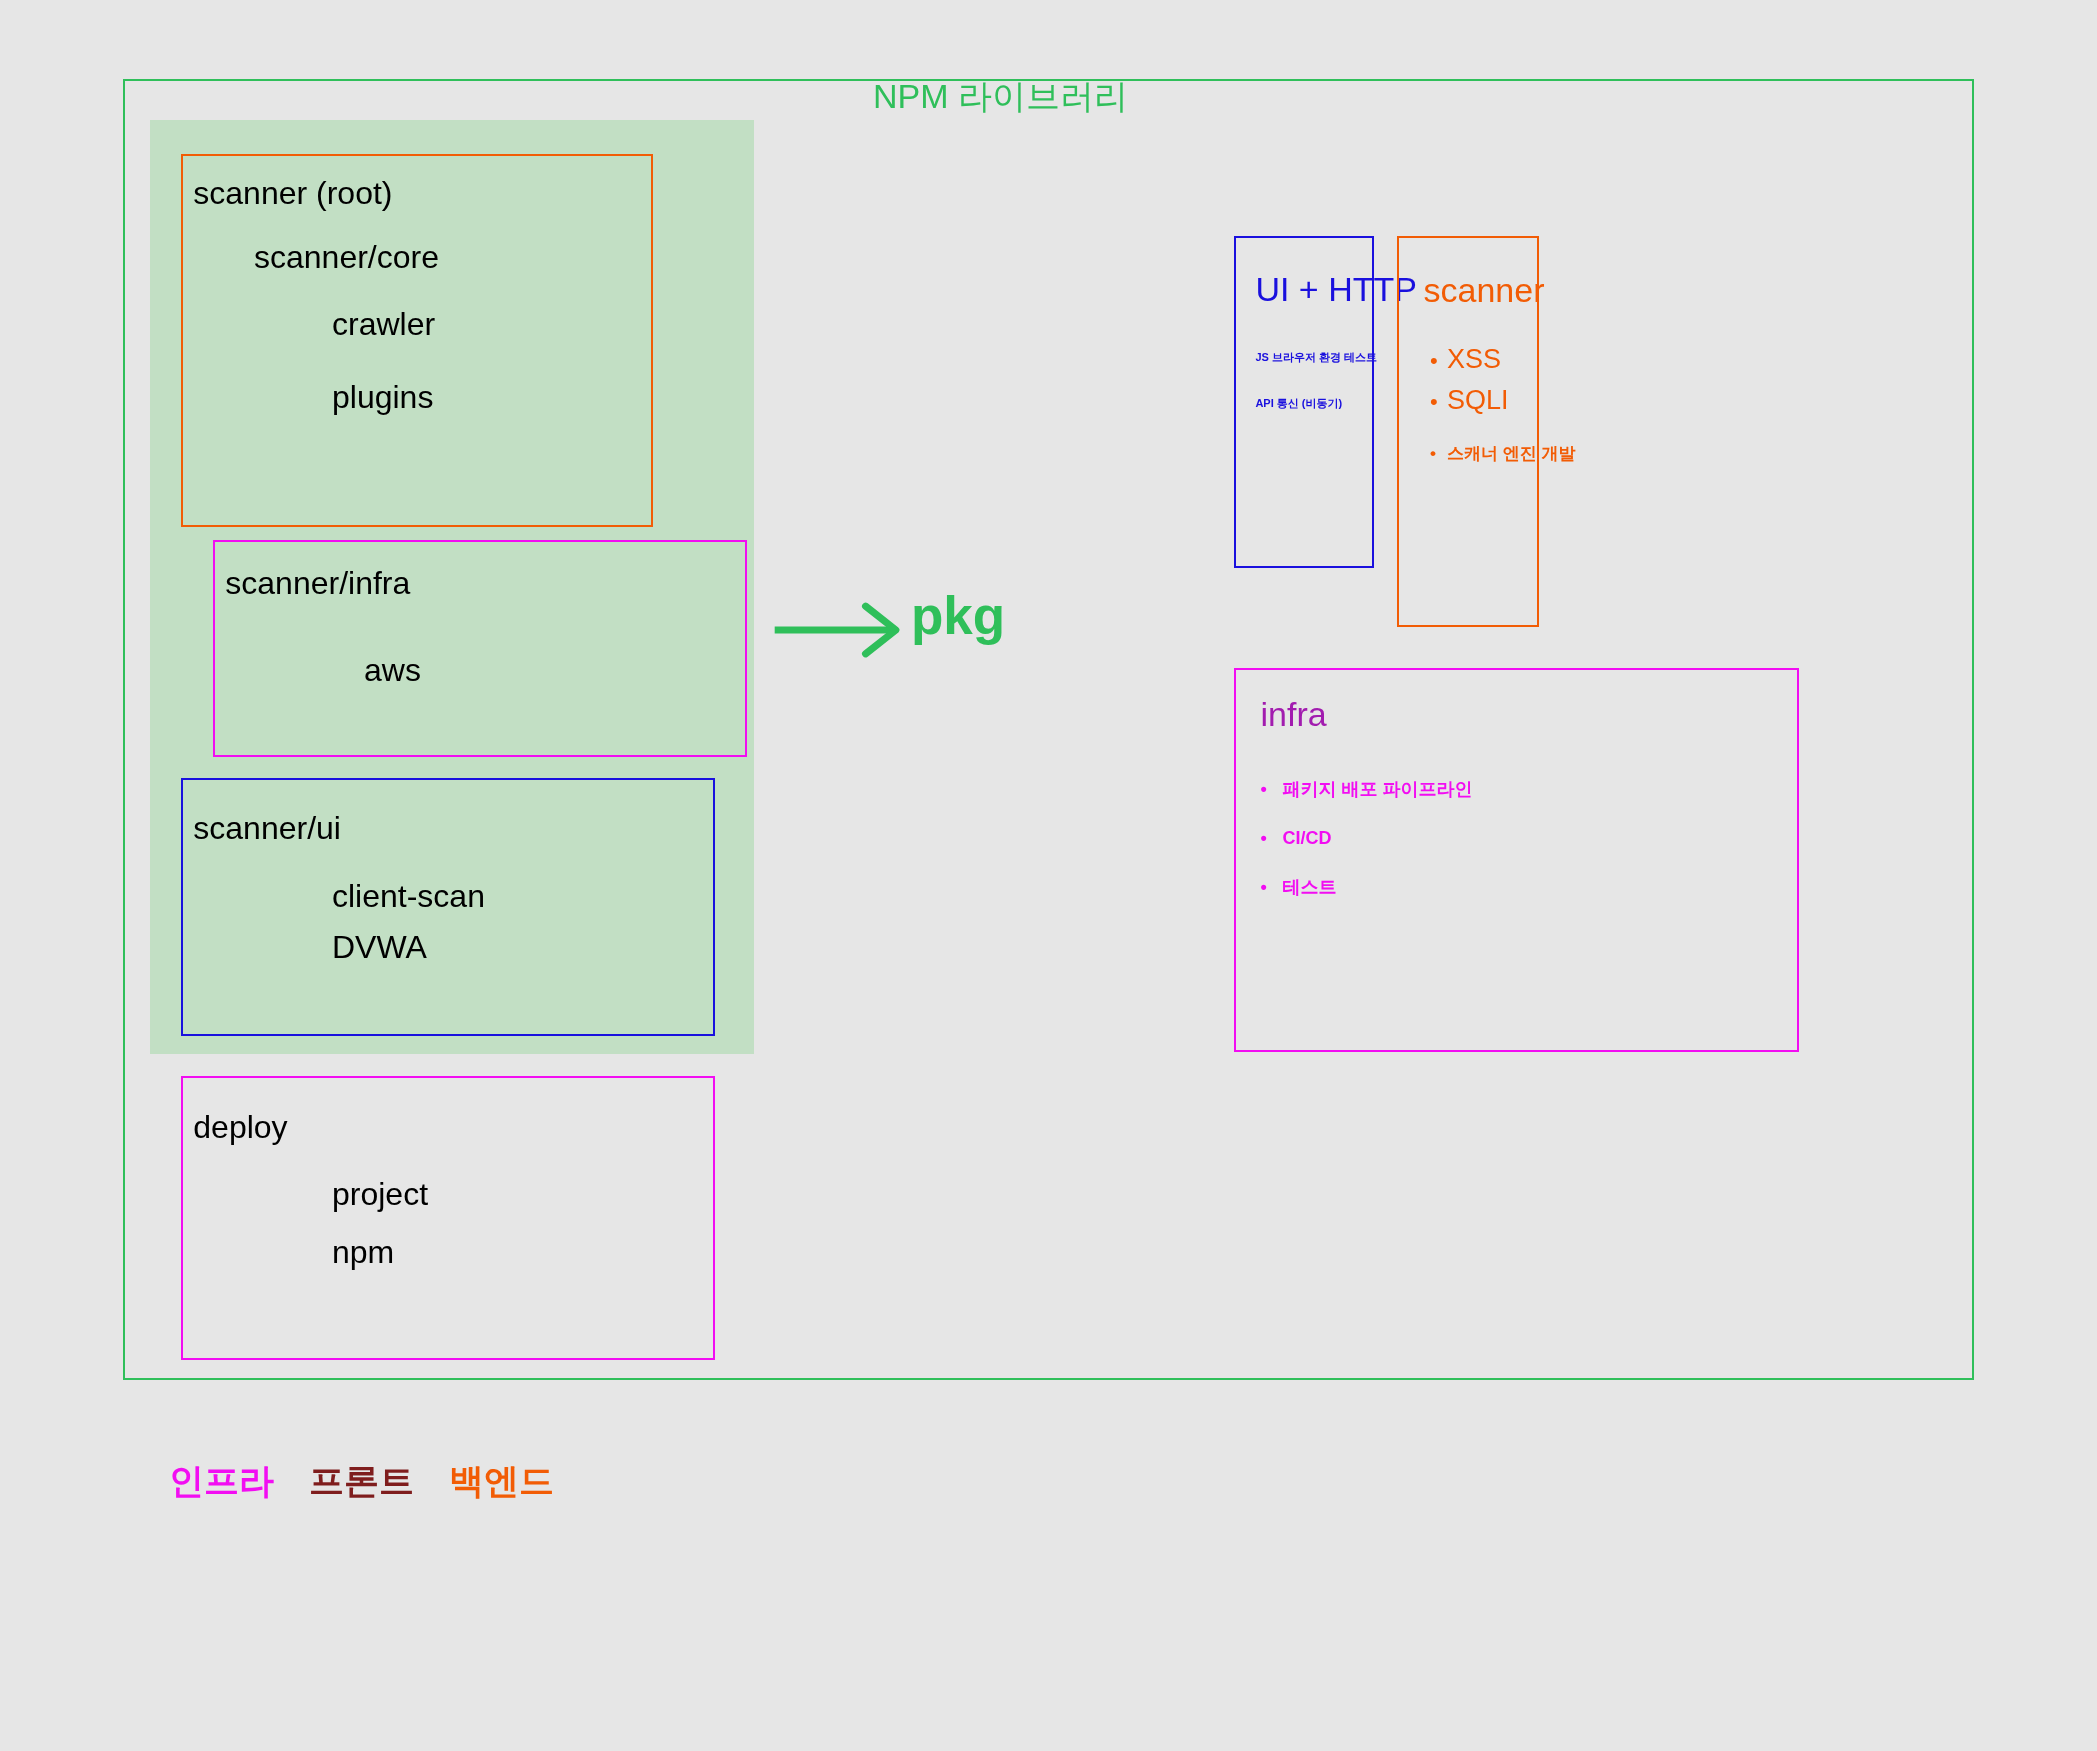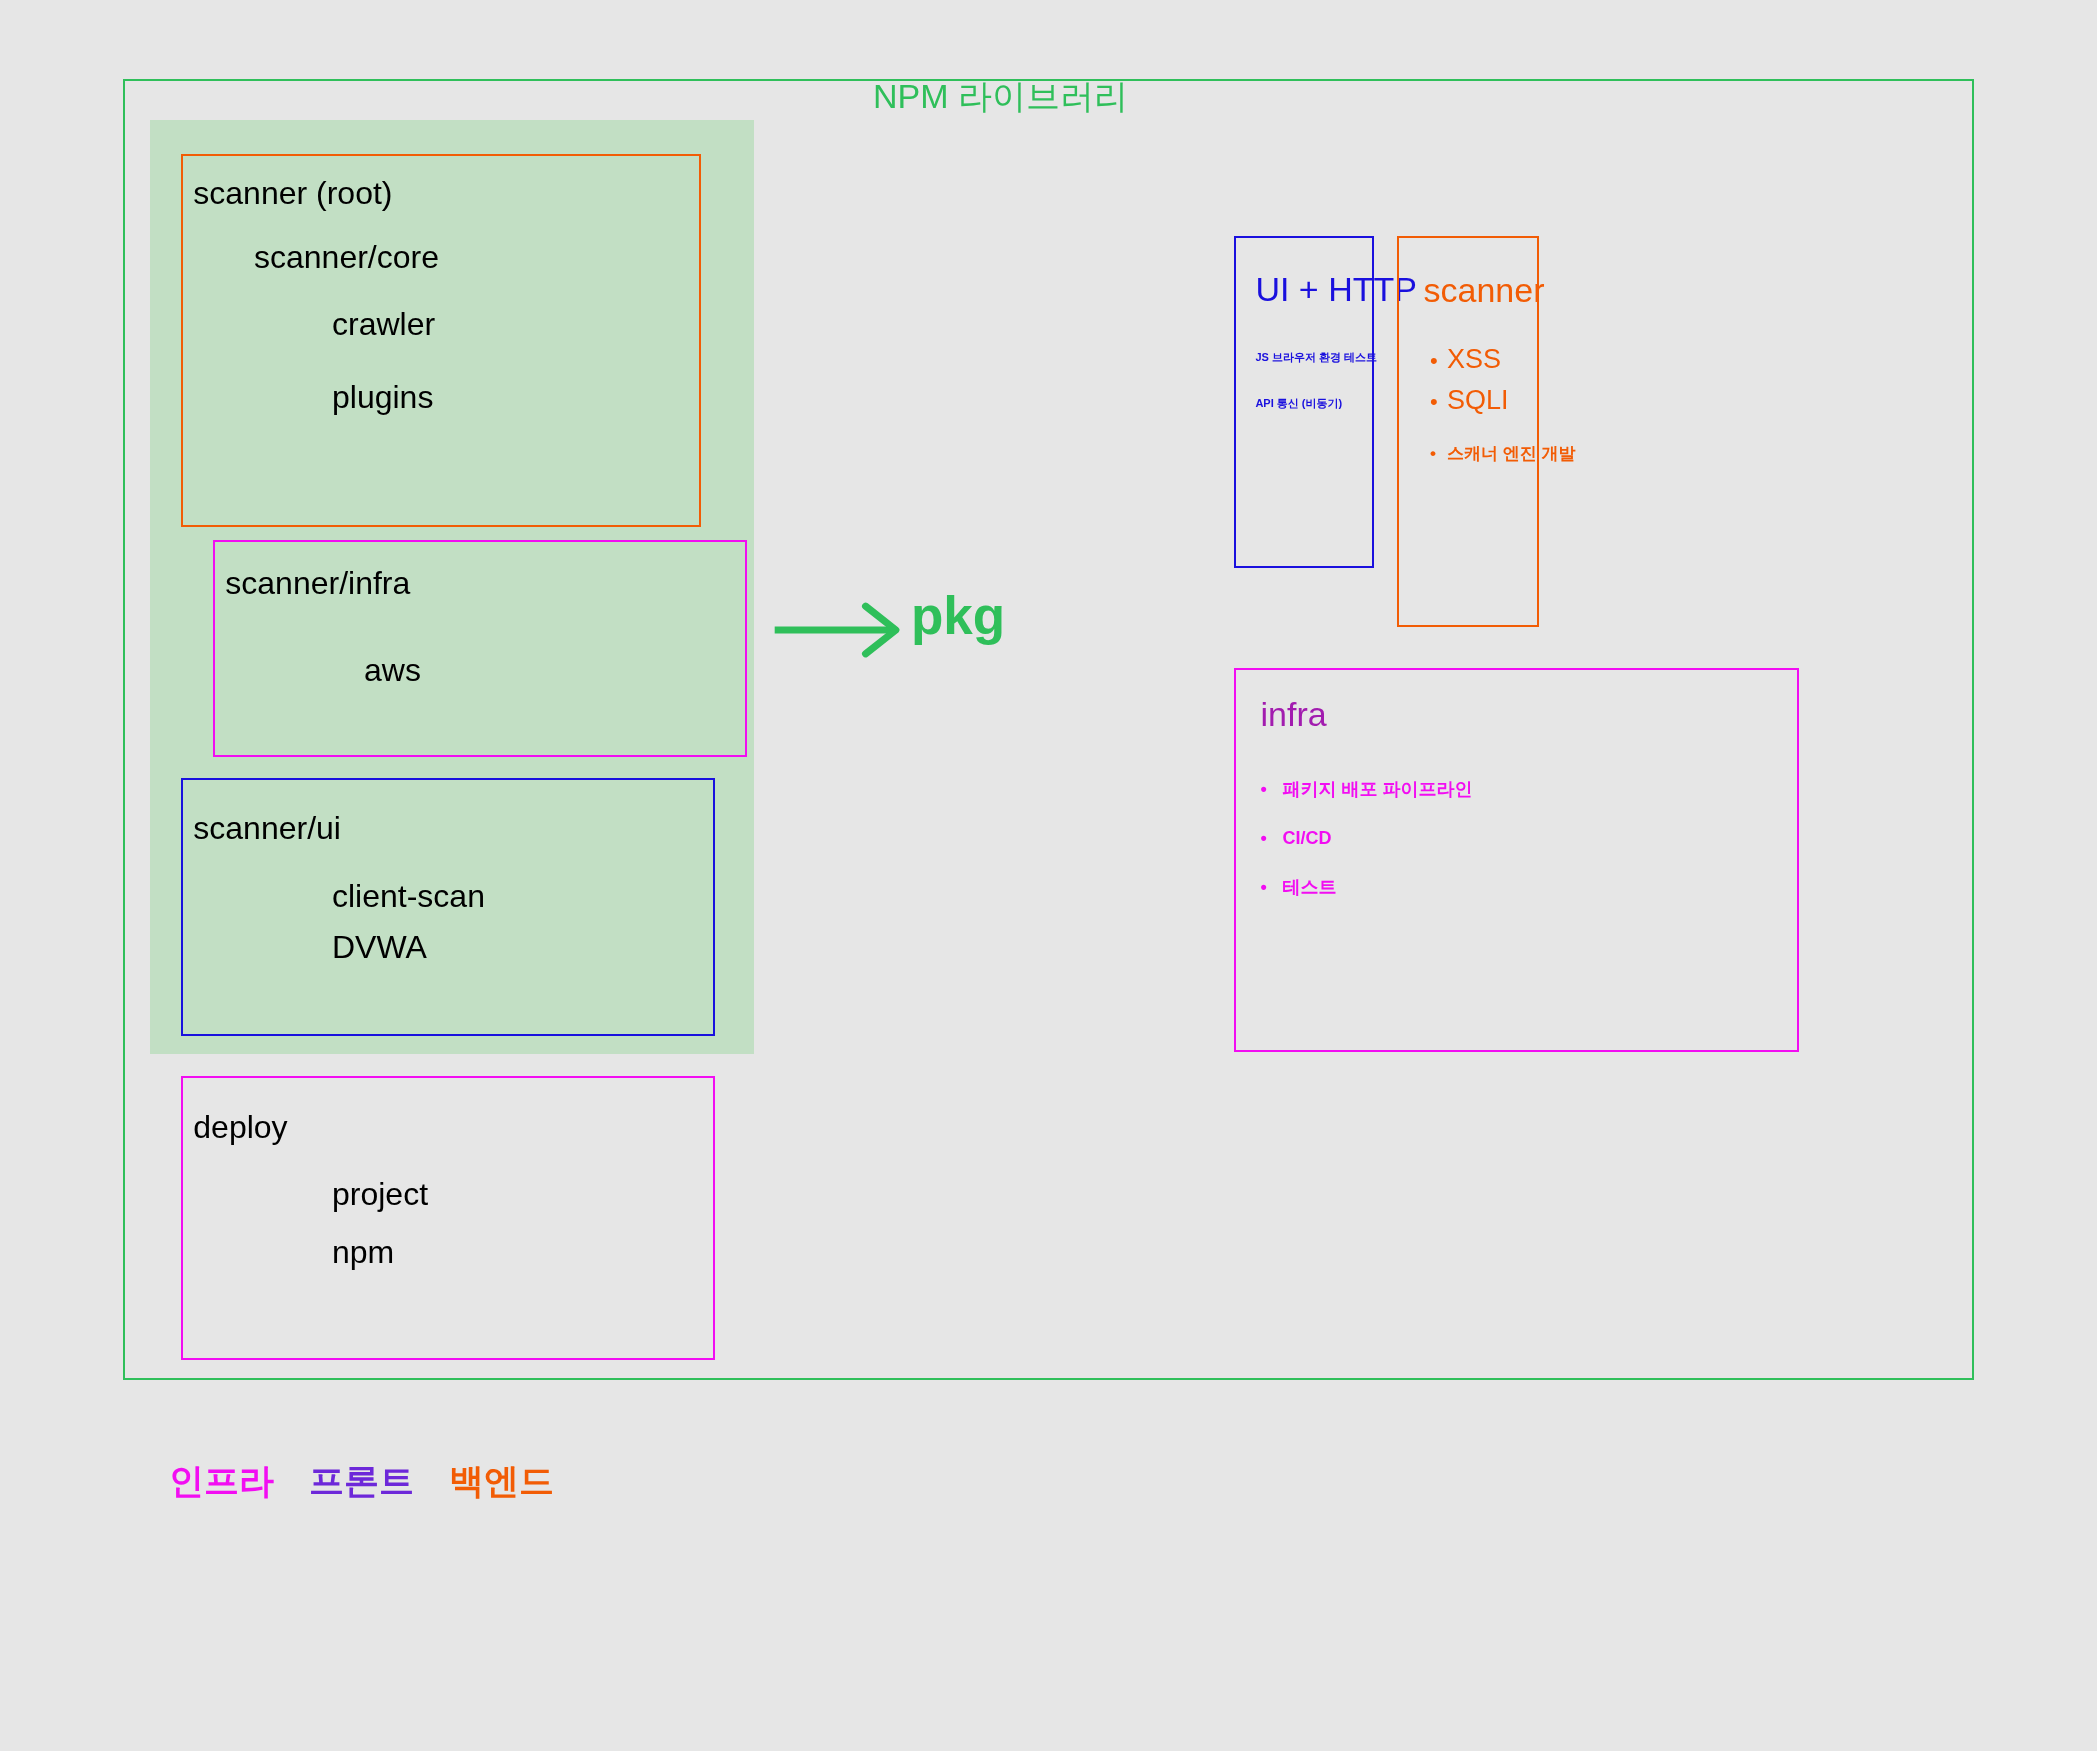--- a/index.html
+++ b/index.html
@@ -60,21 +60,21 @@
     position: absolute;
     box-sizing: border-box;
   }
 
   .box-orange   { border: 2.6px solid #f25c05; }
   .box-magenta  { border: 2.6px solid #f20df2; }
   .box-blue     { border: 2.6px solid #1a10de; }
 
   
   #box-scanner-root {
-    left: 181px; top: 154px; width: 520px; height: 373px;
+    left: 181px; top: 154px; width: 472px; height: 373px;
   }
   #box-scanner-infra {
     left: 181px; top: 540px; width: 534px; height: 217px; margin-left: 32px;
   }
   #box-scanner-ui {
     left: 181px; top: 778px; width: 534px; height: 258px; padding-left: 32px;
   }
   #box-deploy {
     left: 181px; top: 1076px; width: 534px; height: 284px;
   }
@@ -177,21 +177,21 @@
     left: 169px;
     top: 1458px;
     display: flex;
     align-items: flex-end;
     gap: 35px;
     font-size: 35px;
     font-weight: bold;
     white-space: nowrap;
   }
   .legend-infra   { color: #f20df2; }
-  .legend-front   { color: #6d28d9; }
+  .legend-front   { color: #7f1d1d; }
   .legend-backend { color: #f25c05; }
 </style>
 </head>
 <body>
 
 <div class="canvas">
 
   <div class="npm-frame"></div>
   <div class="npm-title">NPM 라이브러리</div>
 

